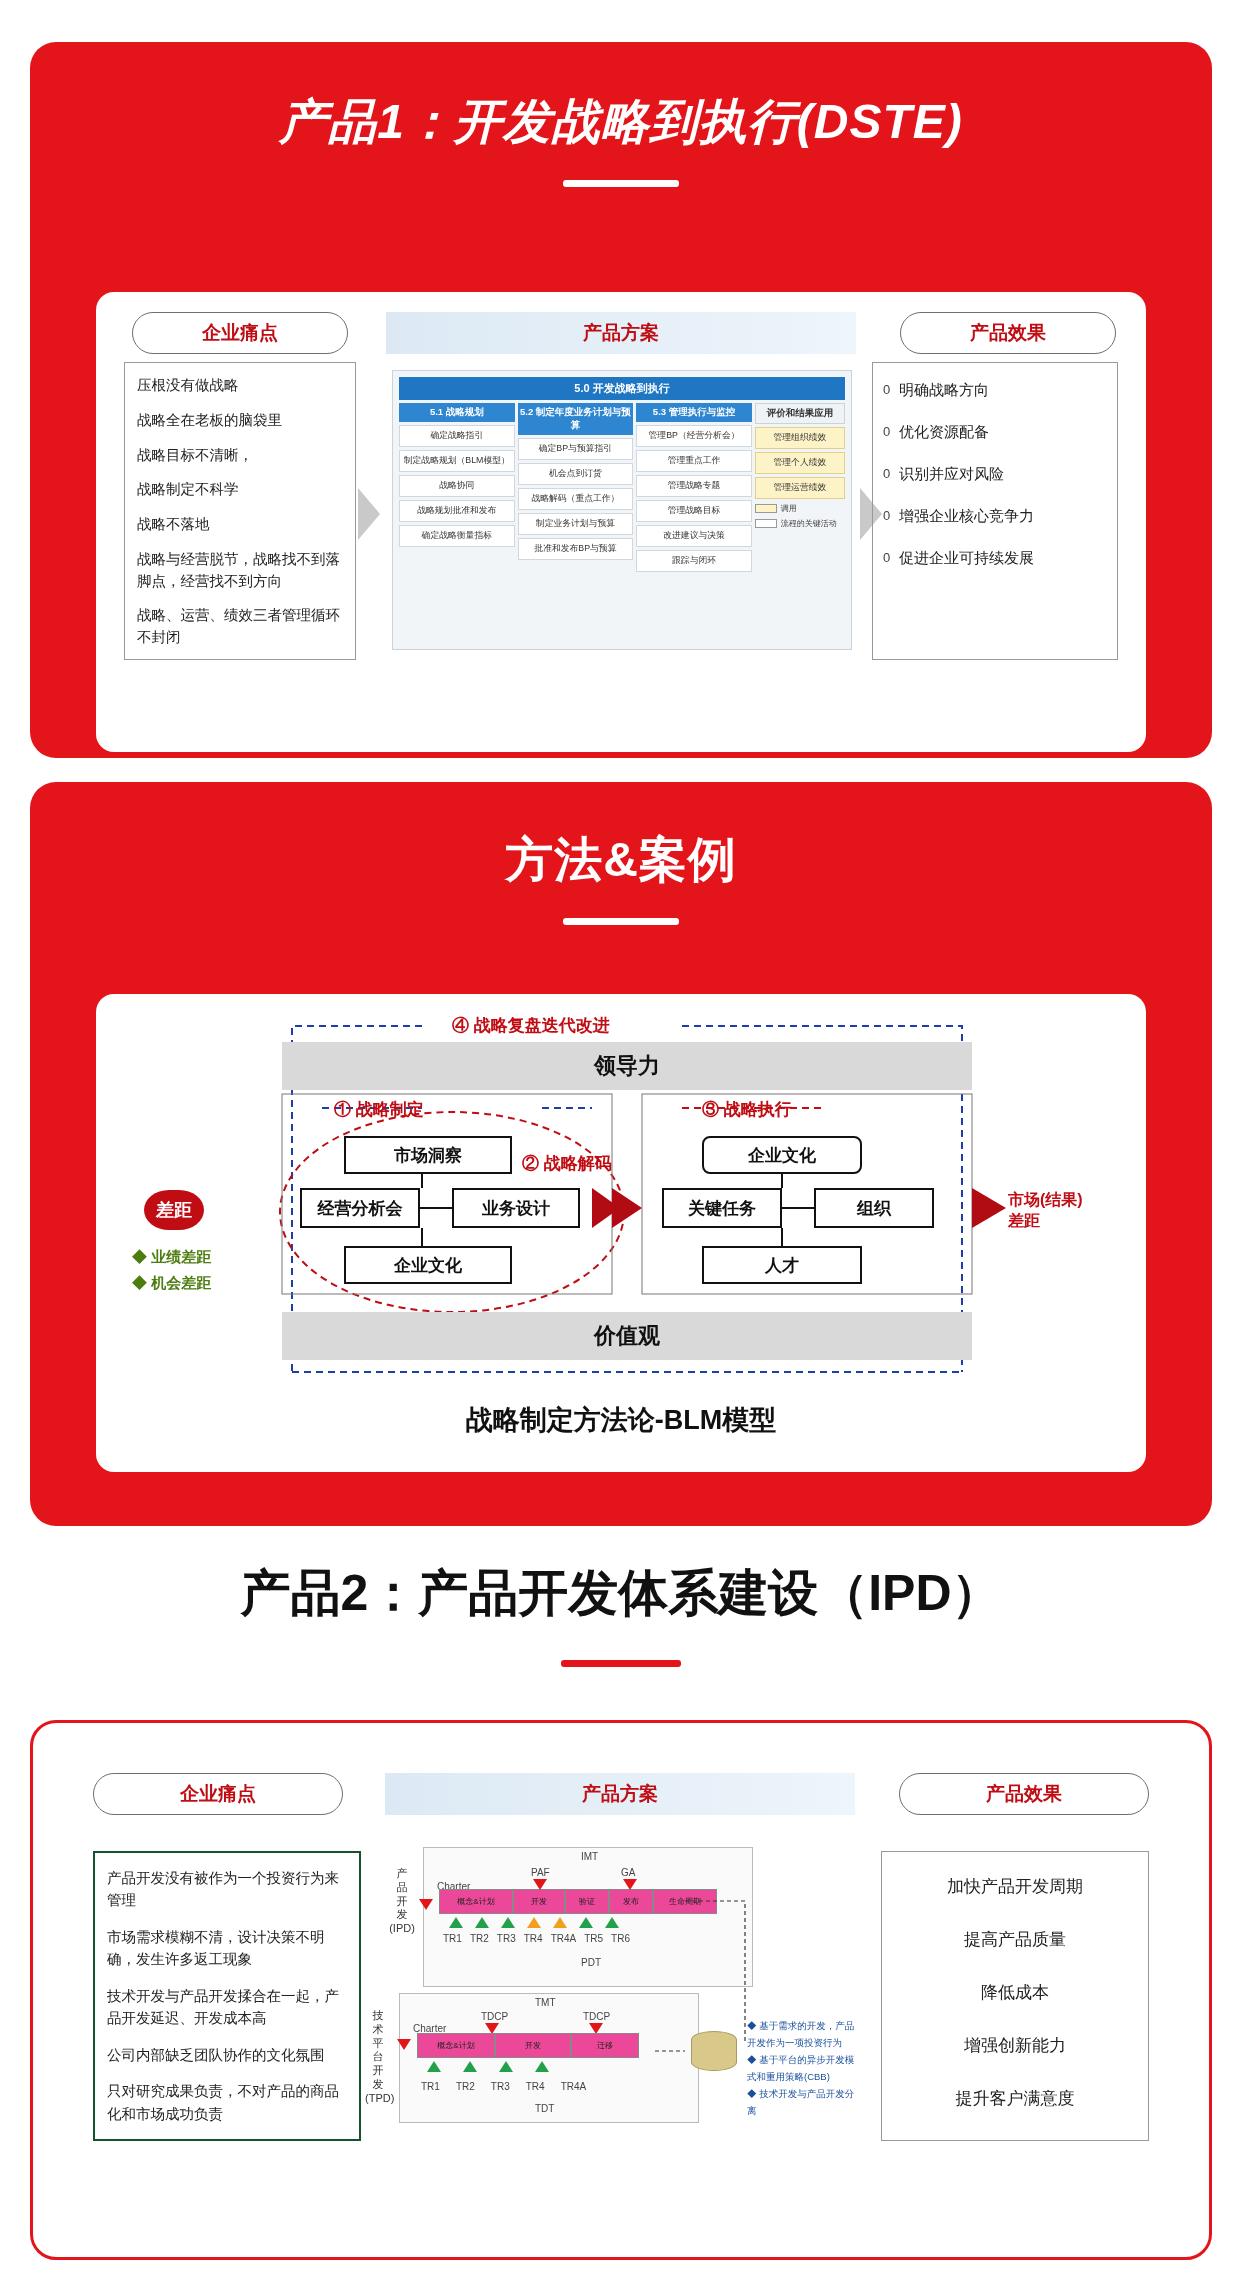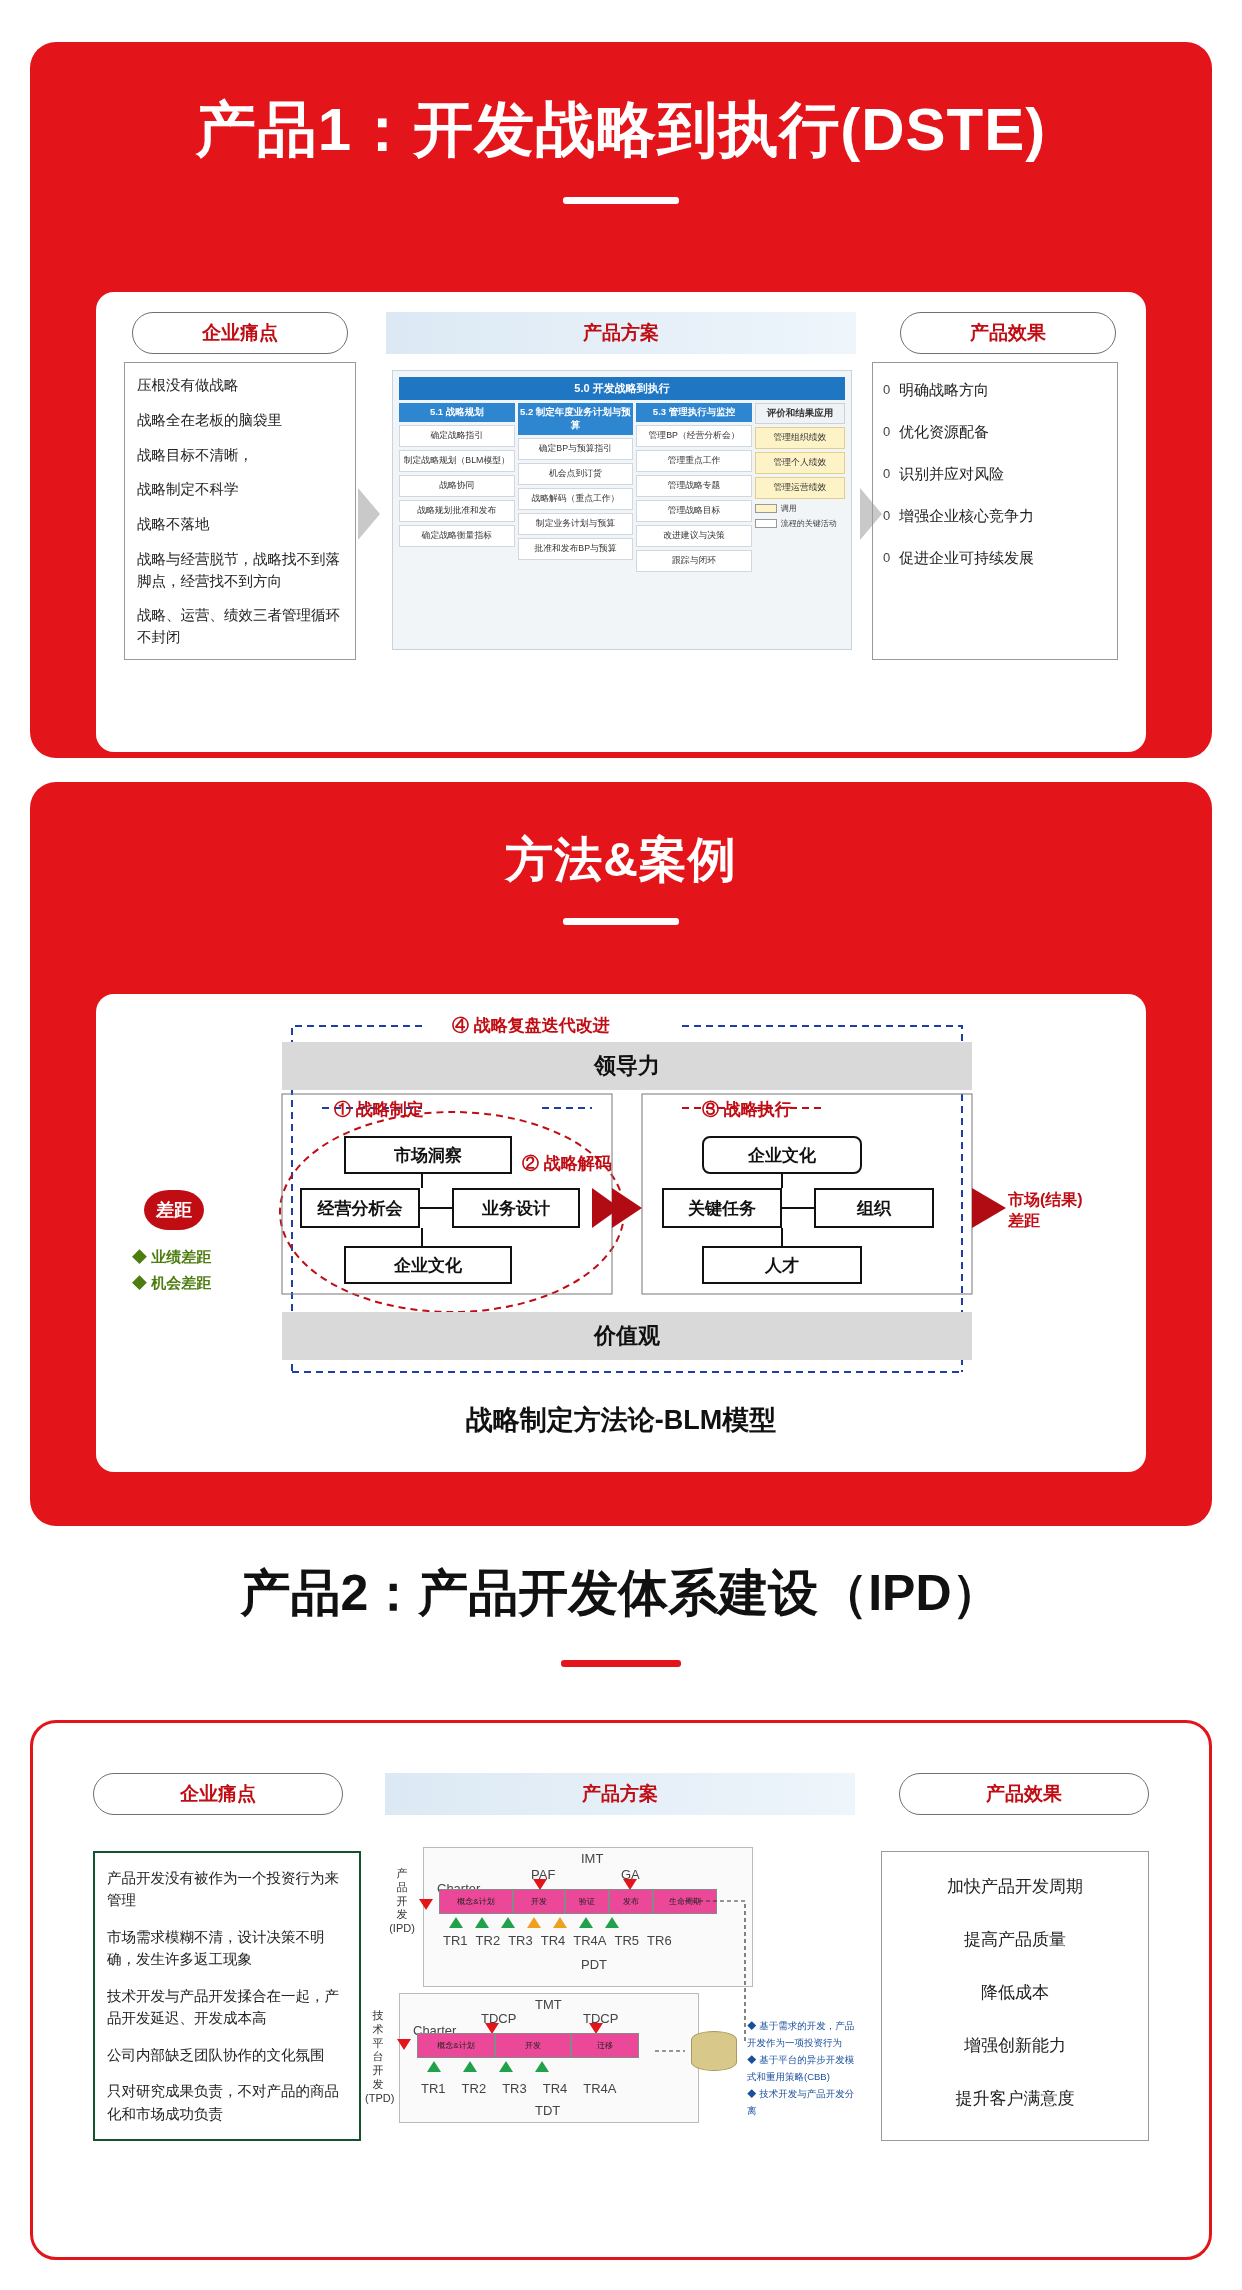--- a/index.html
+++ b/index.html
@@ -18,21 +18,21 @@
     position:absolute; left:30px; width:1182px;
     background:#e3151b; border-radius:26px;
   }
   #panel1 { top:42px; height:716px; }
   #panel2 { top:782px; height:744px; }
 
   .panel-title{
     text-align:center; color:#fff; font-weight:bold;
     letter-spacing:1px;
   }
-  #p1title { font-size:60px; padding-top:48px; }
+  #p1title { font-size:48px; padding-top:48px;font-style:italic; }
   #p2title { font-size:48px; padding-top:46px; }
   .title-underline{
     width:116px; height:7px; background:#fff;
     margin:26px auto 0; border-radius:3px;
   }
 
   
   .white-card{
     position:absolute; left:66px; width:1050px;
     background:#fff; border-radius:18px;
@@ -143,21 +143,21 @@
   }
   .ipd-band{ position:absolute; border:1px solid #bbb; background:#fafafa;}
   .vlabel{
     position:absolute; font-size:11px; color:#333; text-align:center; line-height:1.25;
   }
   .funnel-row{ position:absolute; display:flex; align-items:center; }
   .fbox{ border:1px solid #888; background:#ec4899; font-size:8px; text-align:center; padding:6px 4px; }
   .tri-up{ width:0;height:0;border-left:7px solid transparent;border-right:7px solid transparent;border-bottom:11px solid #21a24a;}
   .tri-up.orange{ border-bottom-color:#f0a01e;}
   .tri-down{ width:0;height:0;border-left:7px solid transparent;border-right:7px solid transparent;border-top:11px solid #e3151b;}
-  .tiny{ font-size:13px; color:#444;}
+  .tiny{ font-size:10px; color:#444;}
   .bullets{ position:absolute; font-size:9.5px; color:#1b4f9c; line-height:1.8;}
   .db{
     position:absolute; width:46px;height:40px;background:#d8c98a;border:1px solid #a89a5e;border-radius:50%/22%;
   }
 </style>
 </head>
 <body>
 
 <div class="page">
 

